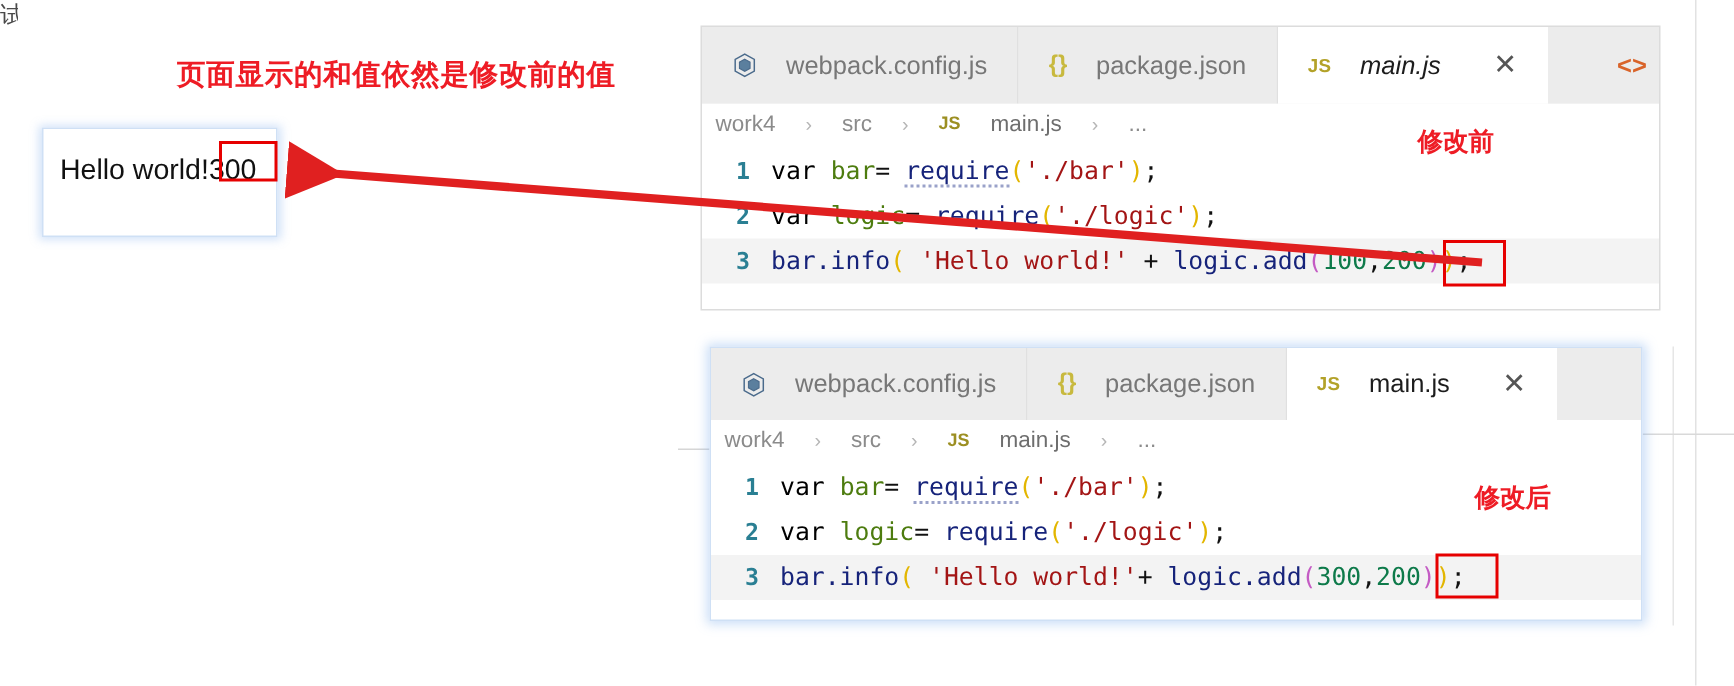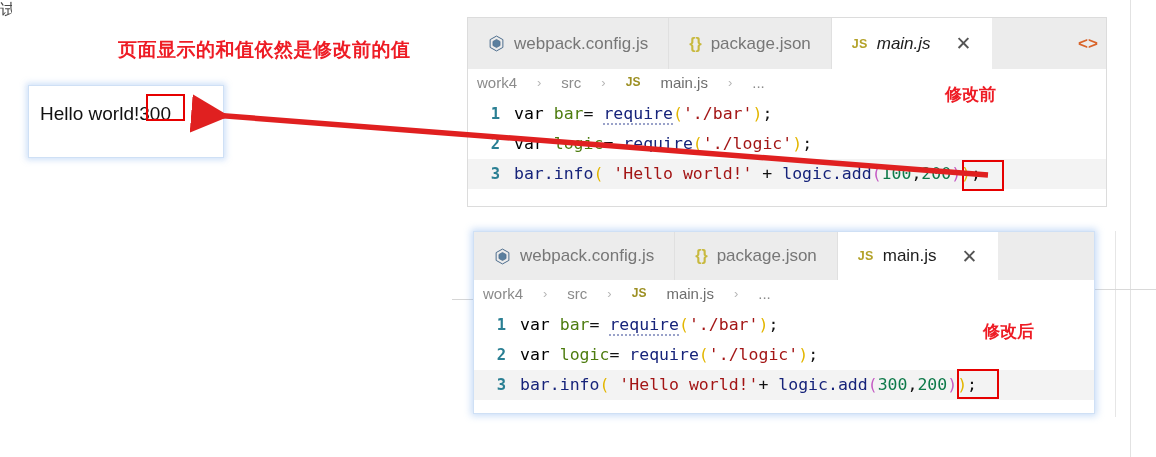--- a/index.html
+++ b/index.html
@@ -12,21 +12,21 @@
   
   .note{
     position:absolute;color:#ee1c25;font-weight:bold;white-space:nowrap;
     font-family:"DejaVu Sans","Liberation Sans",sans-serif;
   }
   #note-top{left:118px;top:37px;font-size:19px;letter-spacing:.5px;}
   #note-bottom{left:180px;top:172px;font-size:16px;letter-spacing:.5px;}
 
   
   #output-panel{
-    position:absolute;left:28px;top:85px;width:196px;height:73px;
+    position:absolute;left:28px;top:85px;width:157px;height:73px;
     background:#ffffff;border:1px solid #cfe0f5;
     box-shadow:0 0 6px 2px rgba(120,170,235,.35);
     box-sizing:border-box;
   }
   #output-text{
     position:absolute;left:11px;top:17px;font-size:19px;color:#111;
     font-family:"Liberation Sans","DejaVu Sans",sans-serif;white-space:nowrap;
   }
   .hl-box{
     position:absolute;border:2px solid #e60000;box-sizing:border-box;
@@ -35,21 +35,21 @@
 
   
   #arrow-svg{position:absolute;left:0;top:0;width:1156px;height:457px;pointer-events:none;}
 
   
   .vscode{
     position:absolute;background:#ffffff;box-sizing:border-box;
   }
   .tabbar{position:relative;height:50px;background:#f2f2f2;display:flex;align-items:stretch;}
   .tab{
-    display:flex;align-items:center;gap:9px;padding:0 20px;background:#ececec;
+    display:flex;align-items:center;gap:19px;padding:0 20px;background:#ececec;
     color:#777;font-size:17px;white-space:nowrap;position:relative;
   }
   .tab.active{background:#ffffff;color:#222;}
   .tab.active .tab-label{font-style:italic;color:#1d1d1d;}
   .tab-sep{width:1px;background:#e0e0e0;}
   .tab .tab-label{font-size:17px;}
   .ico-js{color:#b3a229;font-weight:bold;font-size:12.5px;letter-spacing:.3px;}
   .ico-brace{color:#c8b93e;font-weight:bold;font-size:16px;}
   .ico-wp{width:17px;height:17px;display:inline-block;}
   .tab-close{

